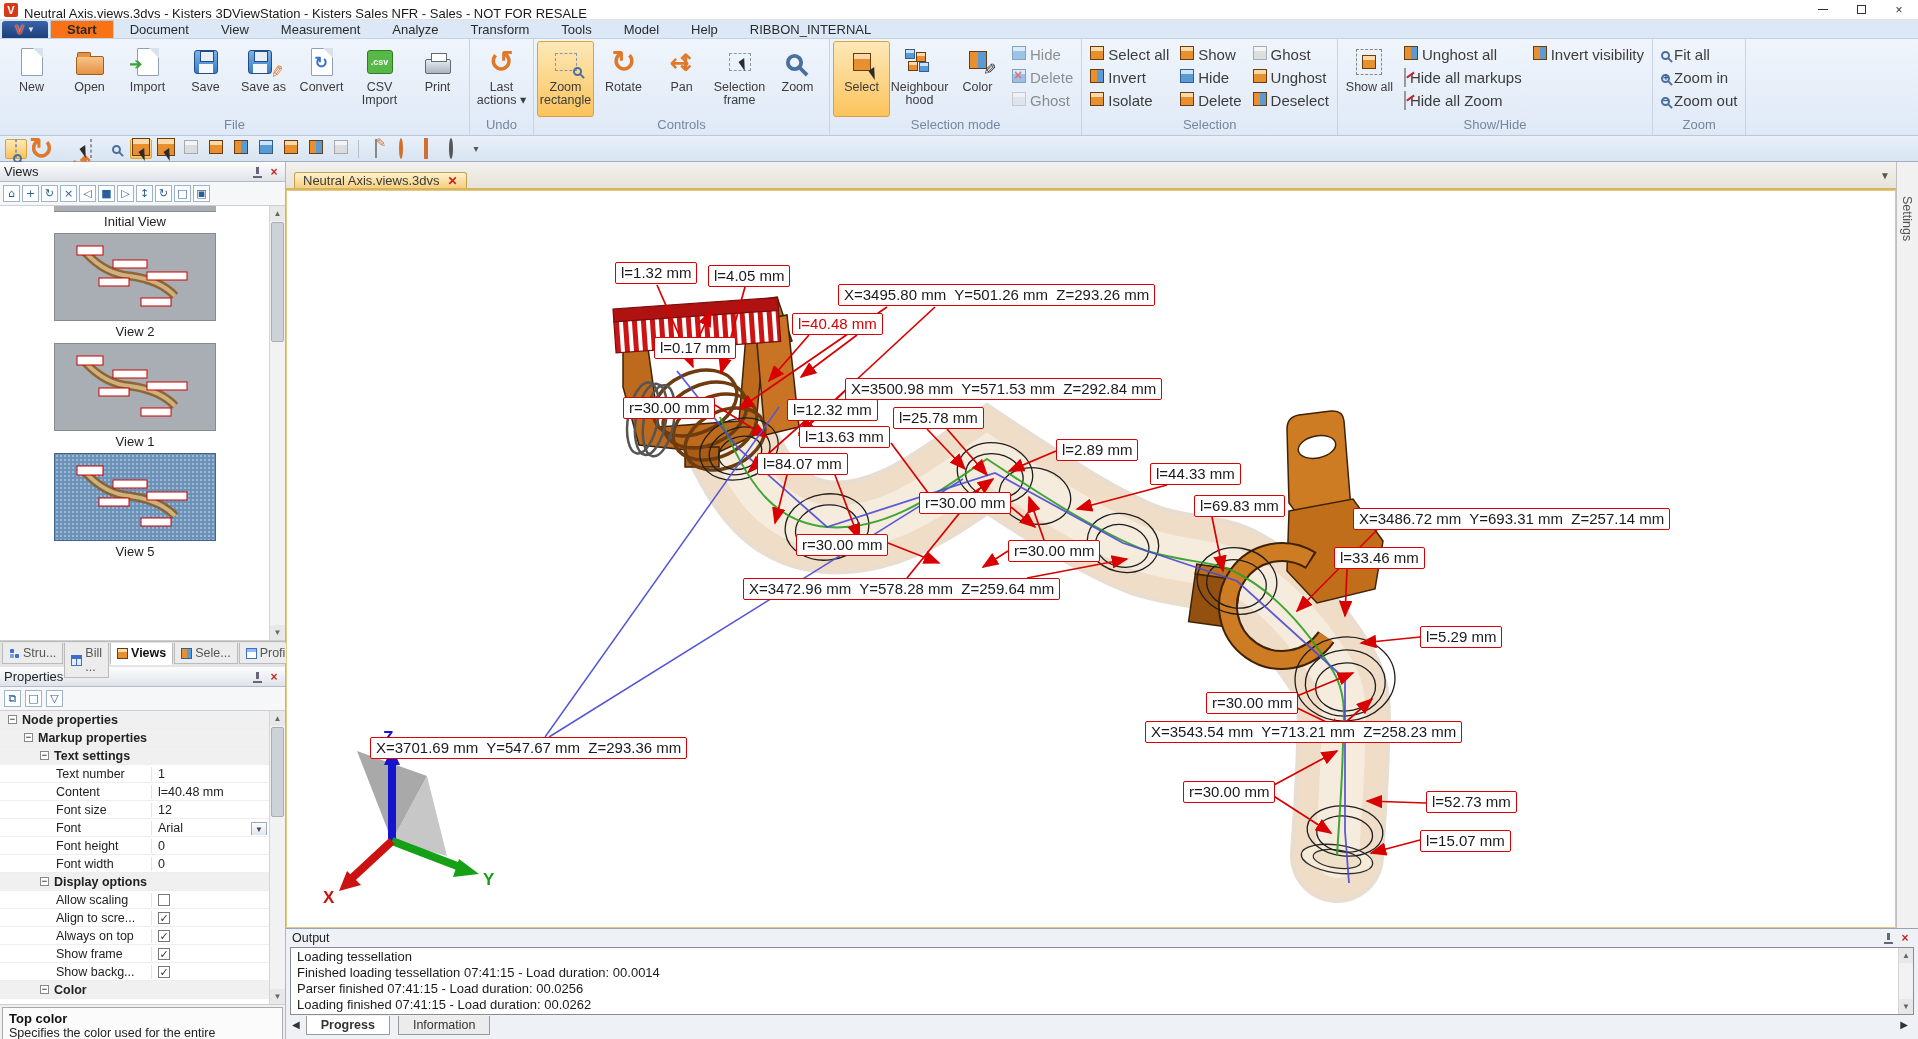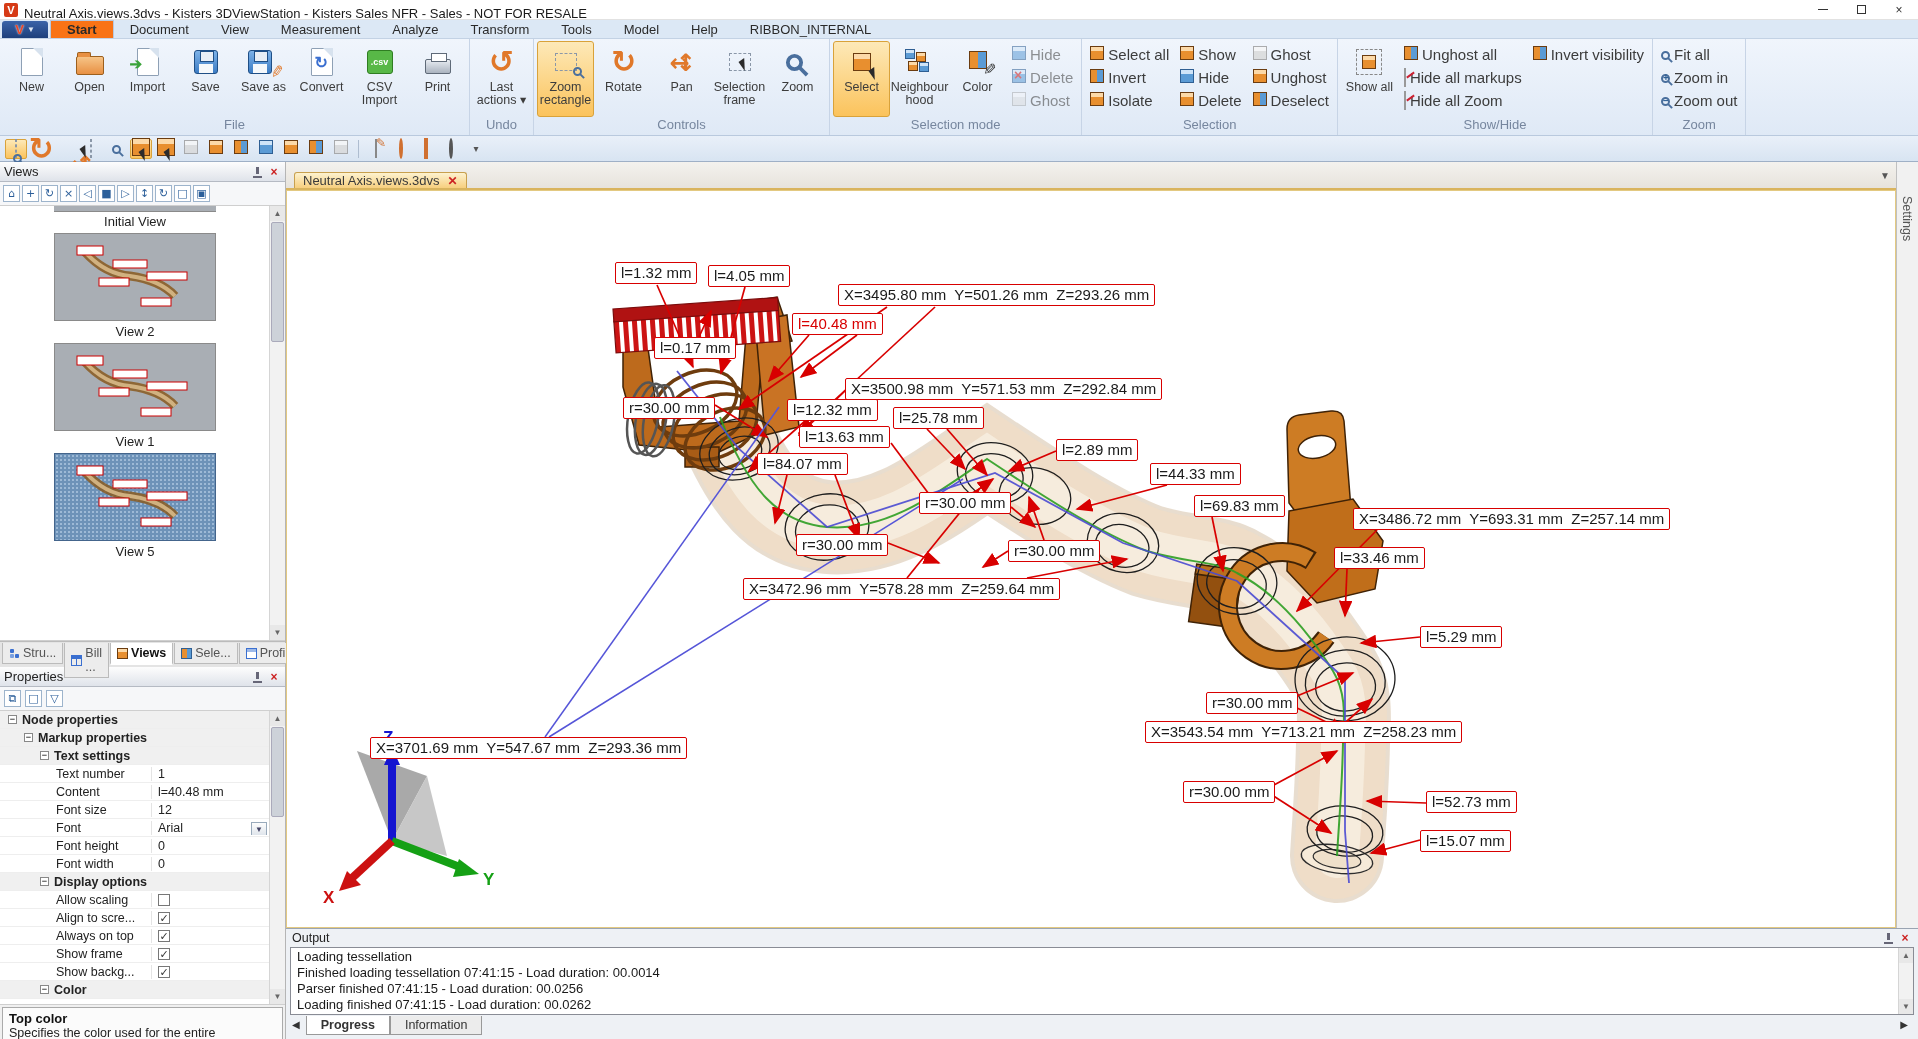--- a/index.html
+++ b/index.html
@@ -916,19 +916,19 @@
         <div class="oline">Parser finished 07:41:15 - Load duration: 00.0256</div>
         <div class="oline">Loading finished 07:41:15 - Load duration: 00.0262</div>
       </div>
     <div class="oscroll">
       <div class="sarr" style="top:0;width:14px">▲</div>
       <div class="sarr" style="bottom:0;width:14px">▼</div>
     </div>
   </div>
   <div id="output-tabs">
     <span class="oarr">◀</span>
-    <span id="otabs-holder" style="display:flex;gap:0">
+    <span id="otabs-holder" style="display:flex;gap:8px">
         <span class="otab active">Progress</span>
         <span class="otab">Information</span>
       </span>
     <span class="oarr" id="oarr-r">▶</span>
   </div>
 </div>
 
 </body></html>

